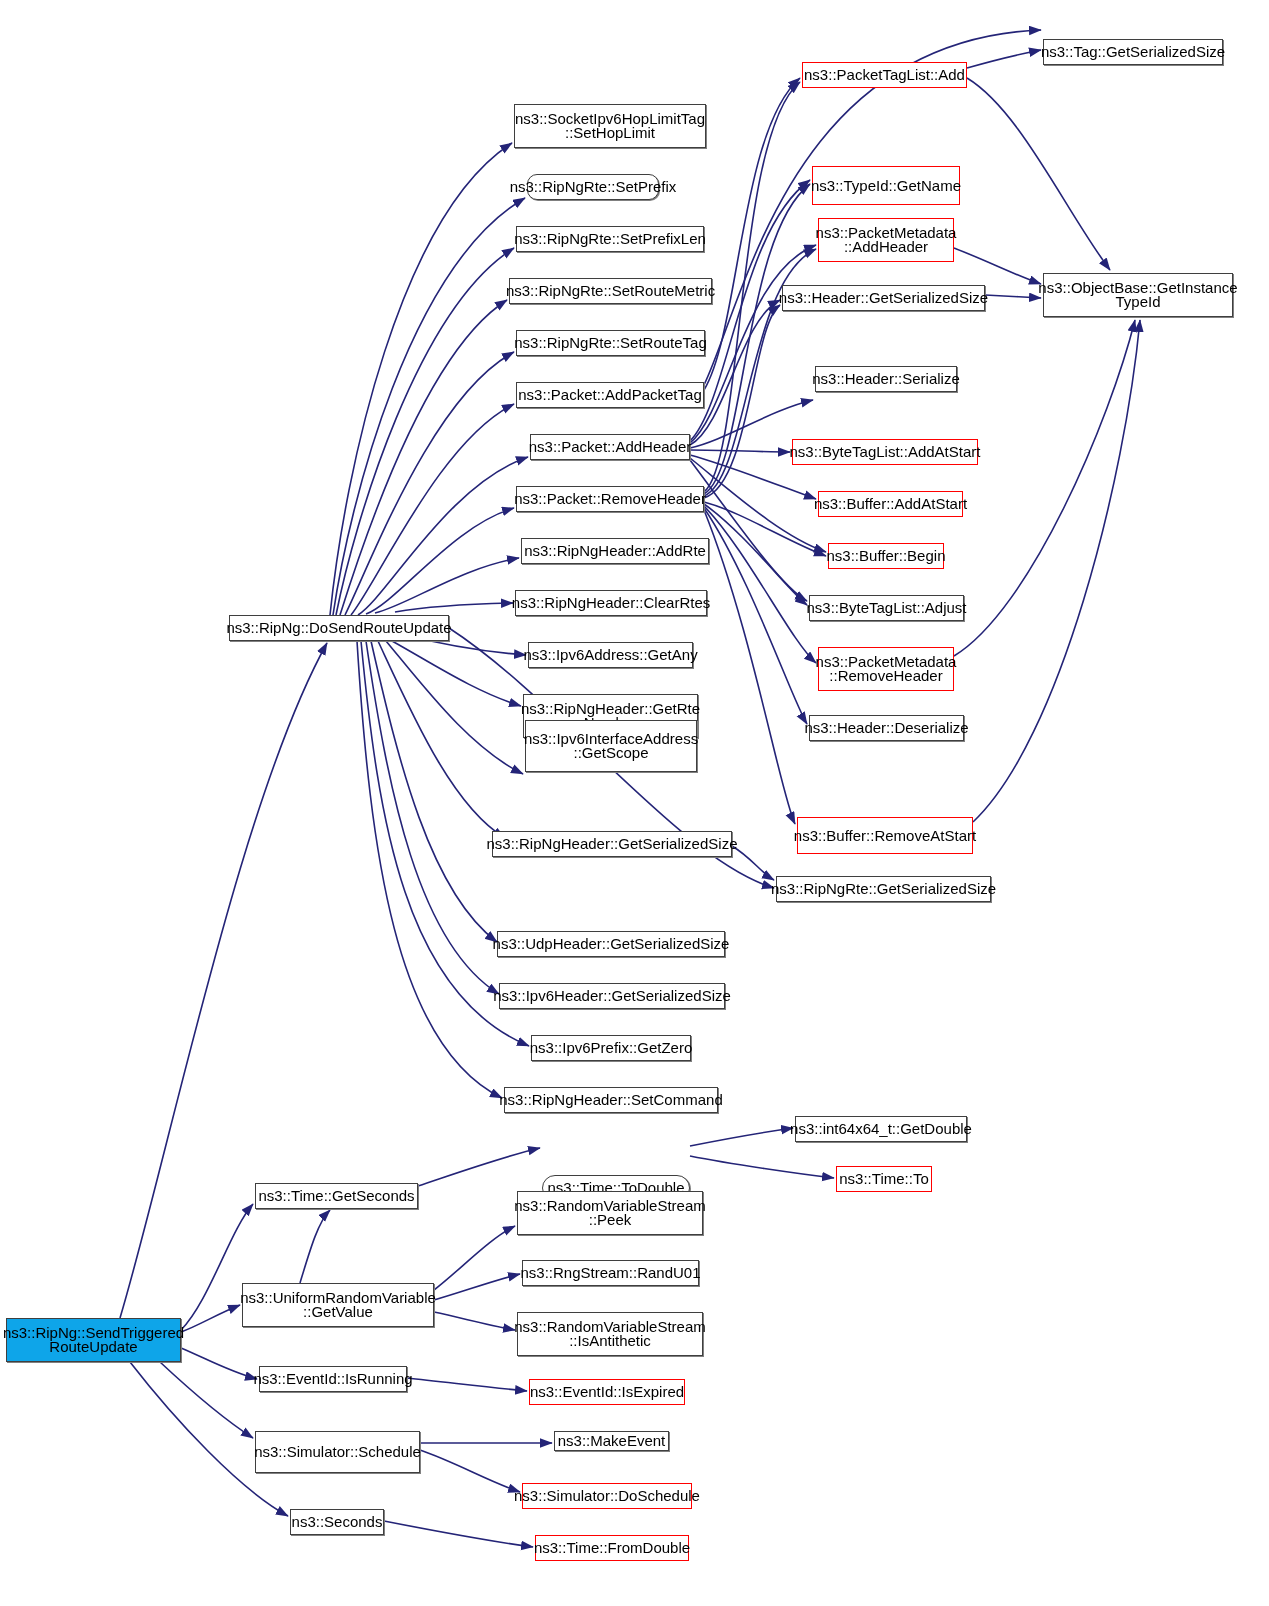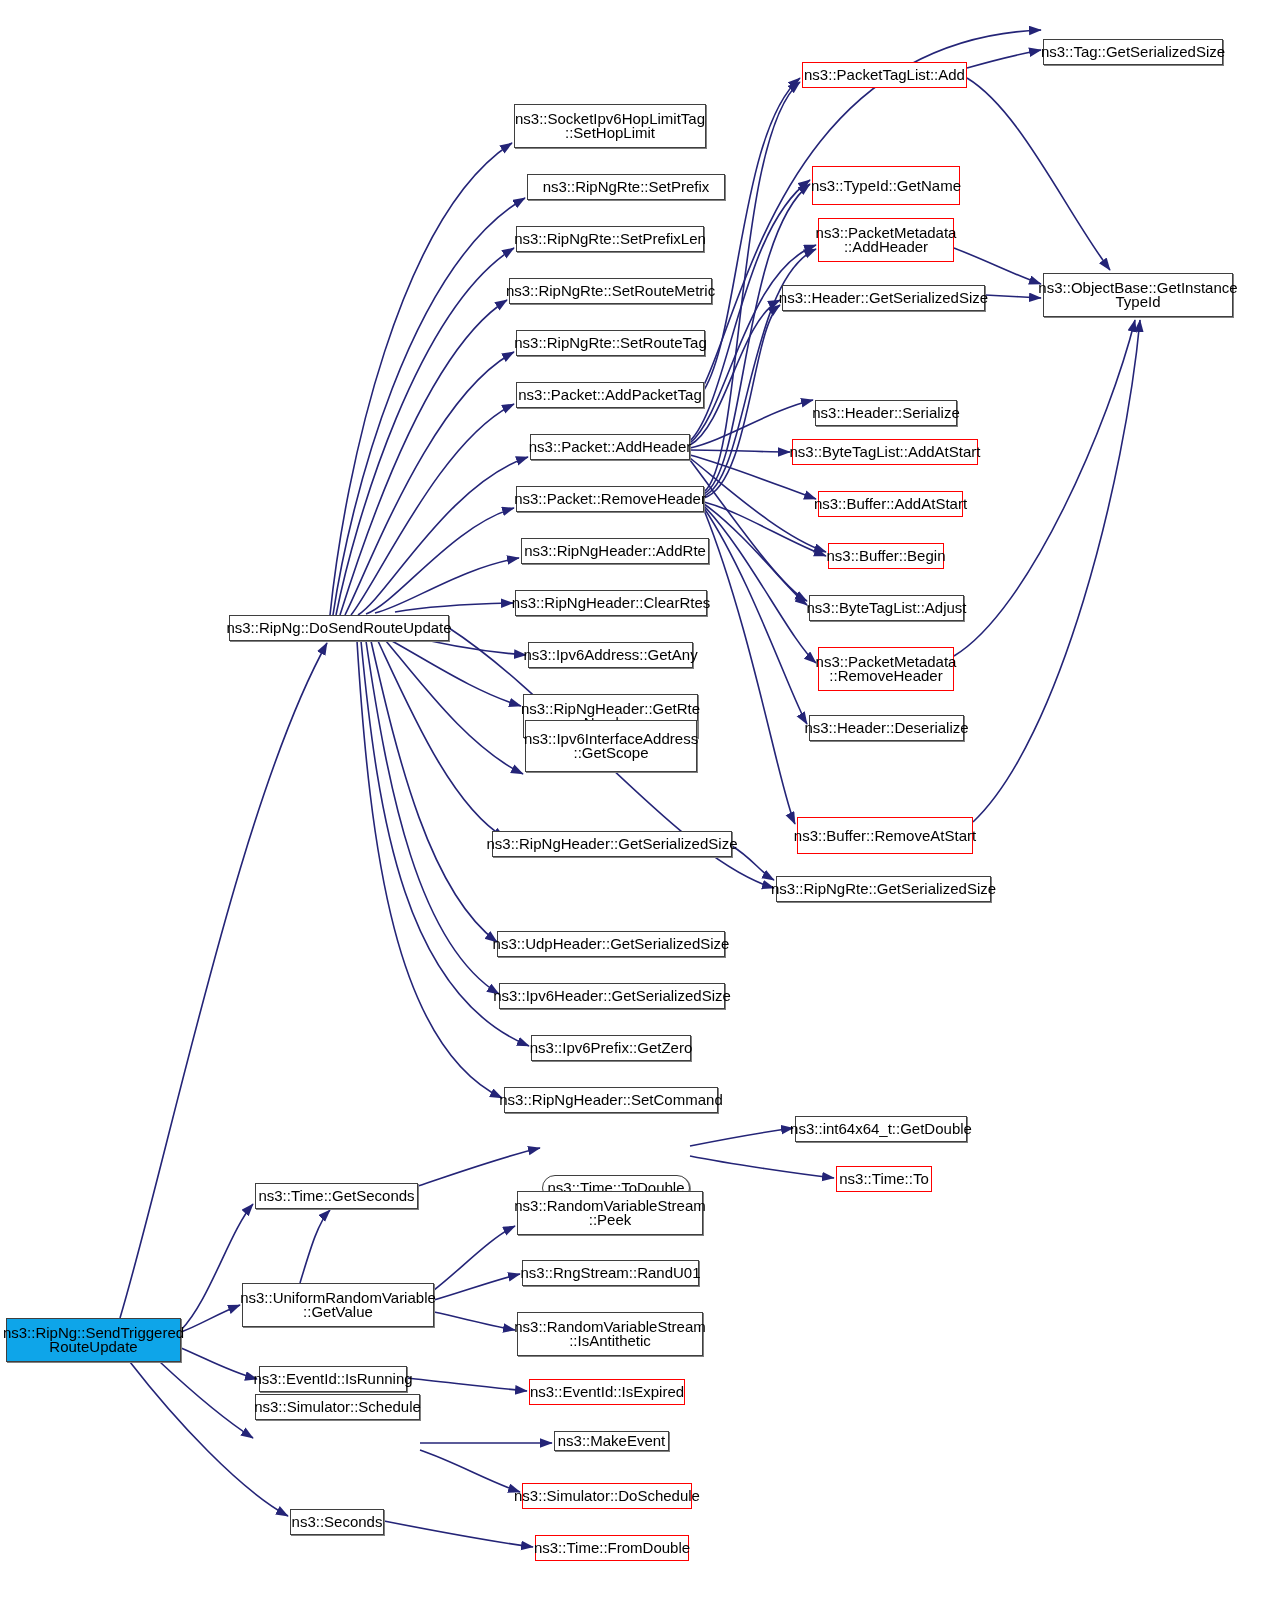--- a/index.html
+++ b/index.html
@@ -100,21 +100,21 @@
         <path d="M 690,1146 C 720,1140 765,1132 793,1128" marker-end="url(#arrow)"></path>
         <path d="M 690,1156 C 730,1164 800,1174 834,1178" marker-end="url(#arrow)"></path>
       </g>
   </svg>
   <div id="node-layer">
       <div class="node root" style="left: 6px; top: 1318px; width: 175px; height: 44px;">ns3::RipNg::SendTriggered
 RouteUpdate</div>
       <div class="node" style="left: 229px; top: 615px; width: 220px; height: 26px;">ns3::RipNg::DoSendRouteUpdate</div>
       <div class="node" style="left: 514px; top: 104px; width: 192px; height: 44px;">ns3::SocketIpv6HopLimitTag
 ::SetHopLimit</div>
-      <div class="node" style="left: 527px; top: 174px; width: 198px; height: 26px;">ns3::RipNgRte::SetPrefix</div>
+      <div class="node" style="left: 527px; top: 174px; width: 132px; height: 26px; border-radius: 10px;">ns3::RipNgRte::SetPrefix</div>
       <div class="node" style="left: 516px; top: 226px; width: 188px; height: 26px;">ns3::RipNgRte::SetPrefixLen</div>
       <div class="node" style="left: 509px; top: 278px; width: 203px; height: 26px;">ns3::RipNgRte::SetRouteMetric</div>
       <div class="node" style="left: 516px; top: 330px; width: 189px; height: 26px;">ns3::RipNgRte::SetRouteTag</div>
       <div class="node" style="left: 516px; top: 382px; width: 188px; height: 26px;">ns3::Packet::AddPacketTag</div>
       <div class="node" style="left: 530px; top: 434px; width: 160px; height: 26px;">ns3::Packet::AddHeader</div>
       <div class="node" style="left: 516px; top: 486px; width: 188px; height: 26px;">ns3::Packet::RemoveHeader</div>
       <div class="node" style="left: 521px; top: 538px; width: 188px; height: 26px;">ns3::RipNgHeader::AddRte</div>
       <div class="node" style="left: 515px; top: 590px; width: 192px; height: 26px;">ns3::RipNgHeader::ClearRtes</div>
       <div class="node" style="left: 528px; top: 642px; width: 165px; height: 26px;">ns3::Ipv6Address::GetAny</div>
       <div class="node" style="left: 523px; top: 694px; width: 175px; height: 44px;">ns3::RipNgHeader::GetRte
@@ -127,35 +127,35 @@
       <div class="node" style="left: 531px; top: 1035px; width: 160px; height: 26px;">ns3::Ipv6Prefix::GetZero</div>
       <div class="node" style="left: 504px; top: 1087px; width: 214px; height: 26px;">ns3::RipNgHeader::SetCommand</div>
       <div class="node red" style="left: 802px; top: 62px; width: 165px; height: 26px;">ns3::PacketTagList::Add</div>
       <div class="node" style="left: 1043px; top: 39px; width: 180px; height: 26px;">ns3::Tag::GetSerializedSize</div>
       <div class="node red" style="left: 812px; top: 166px; width: 148px; height: 39px;">ns3::TypeId::GetName</div>
       <div class="node red" style="left: 818px; top: 218px; width: 136px; height: 44px;">ns3::PacketMetadata
 ::AddHeader</div>
       <div class="node" style="left: 782px; top: 285px; width: 203px; height: 26px;">ns3::Header::GetSerializedSize</div>
       <div class="node" style="left: 1043px; top: 273px; width: 190px; height: 44px;">ns3::ObjectBase::GetInstance
 TypeId</div>
-      <div class="node" style="left: 815px; top: 400px; width: 142px; height: 26px;">ns3::Header::Serialize</div>
+      <div class="node" style="left: 815px; top: 366px; width: 142px; height: 26px;">ns3::Header::Serialize</div>
       <div class="node red" style="left: 792px; top: 439px; width: 186px; height: 26px;">ns3::ByteTagList::AddAtStart</div>
       <div class="node red" style="left: 818px; top: 491px; width: 145px; height: 26px;">ns3::Buffer::AddAtStart</div>
       <div class="node red" style="left: 828px; top: 543px; width: 116px; height: 26px;">ns3::Buffer::Begin</div>
       <div class="node" style="left: 809px; top: 595px; width: 155px; height: 26px;">ns3::ByteTagList::Adjust</div>
       <div class="node red" style="left: 818px; top: 647px; width: 136px; height: 44px;">ns3::PacketMetadata
 ::RemoveHeader</div>
       <div class="node" style="left: 809px; top: 715px; width: 155px; height: 26px;">ns3::Header::Deserialize</div>
       <div class="node red" style="left: 797px; top: 817px; width: 176px; height: 37px;">ns3::Buffer::RemoveAtStart</div>
       <div class="node" style="left: 776px; top: 876px; width: 215px; height: 26px;">ns3::RipNgRte::GetSerializedSize</div>
       <div class="node" style="left: 255px; top: 1183px; width: 163px; height: 26px;">ns3::Time::GetSeconds</div>
       <div class="node" style="left: 242px; top: 1283px; width: 192px; height: 44px;">ns3::UniformRandomVariable
 ::GetValue</div>
       <div class="node" style="left: 259px; top: 1366px; width: 148px; height: 26px;">ns3::EventId::IsRunning</div>
-      <div class="node" style="left: 255px; top: 1394px; width: 165px; height: 26px;">ns3::Simulator::Schedule</div>
+      <div class="node" style="left: 255px; top: 1431px; width: 165px; height: 42px;">ns3::Simulator::Schedule</div>
       <div class="node" style="left: 290px; top: 1509px; width: 94px; height: 26px;">ns3::Seconds</div>
       <div class="node" style="left: 542px; top: 1175px; width: 148px; height: 26px; border-radius: 13px;">ns3::Time::ToDouble</div>
       <div class="node" style="left: 517px; top: 1191px; width: 186px; height: 44px;">ns3::RandomVariableStream
 ::Peek</div>
       <div class="node" style="left: 522px; top: 1260px; width: 177px; height: 26px;">ns3::RngStream::RandU01</div>
       <div class="node" style="left: 517px; top: 1312px; width: 186px; height: 44px;">ns3::RandomVariableStream
 ::IsAntithetic</div>
       <div class="node red" style="left: 529px; top: 1379px; width: 156px; height: 26px;">ns3::EventId::IsExpired</div>
       <div class="node" style="left: 554px; top: 1431px; width: 115px; height: 20px;">ns3::MakeEvent</div>
       <div class="node red" style="left: 522px; top: 1483px; width: 170px; height: 26px;">ns3::Simulator::DoSchedule</div>

